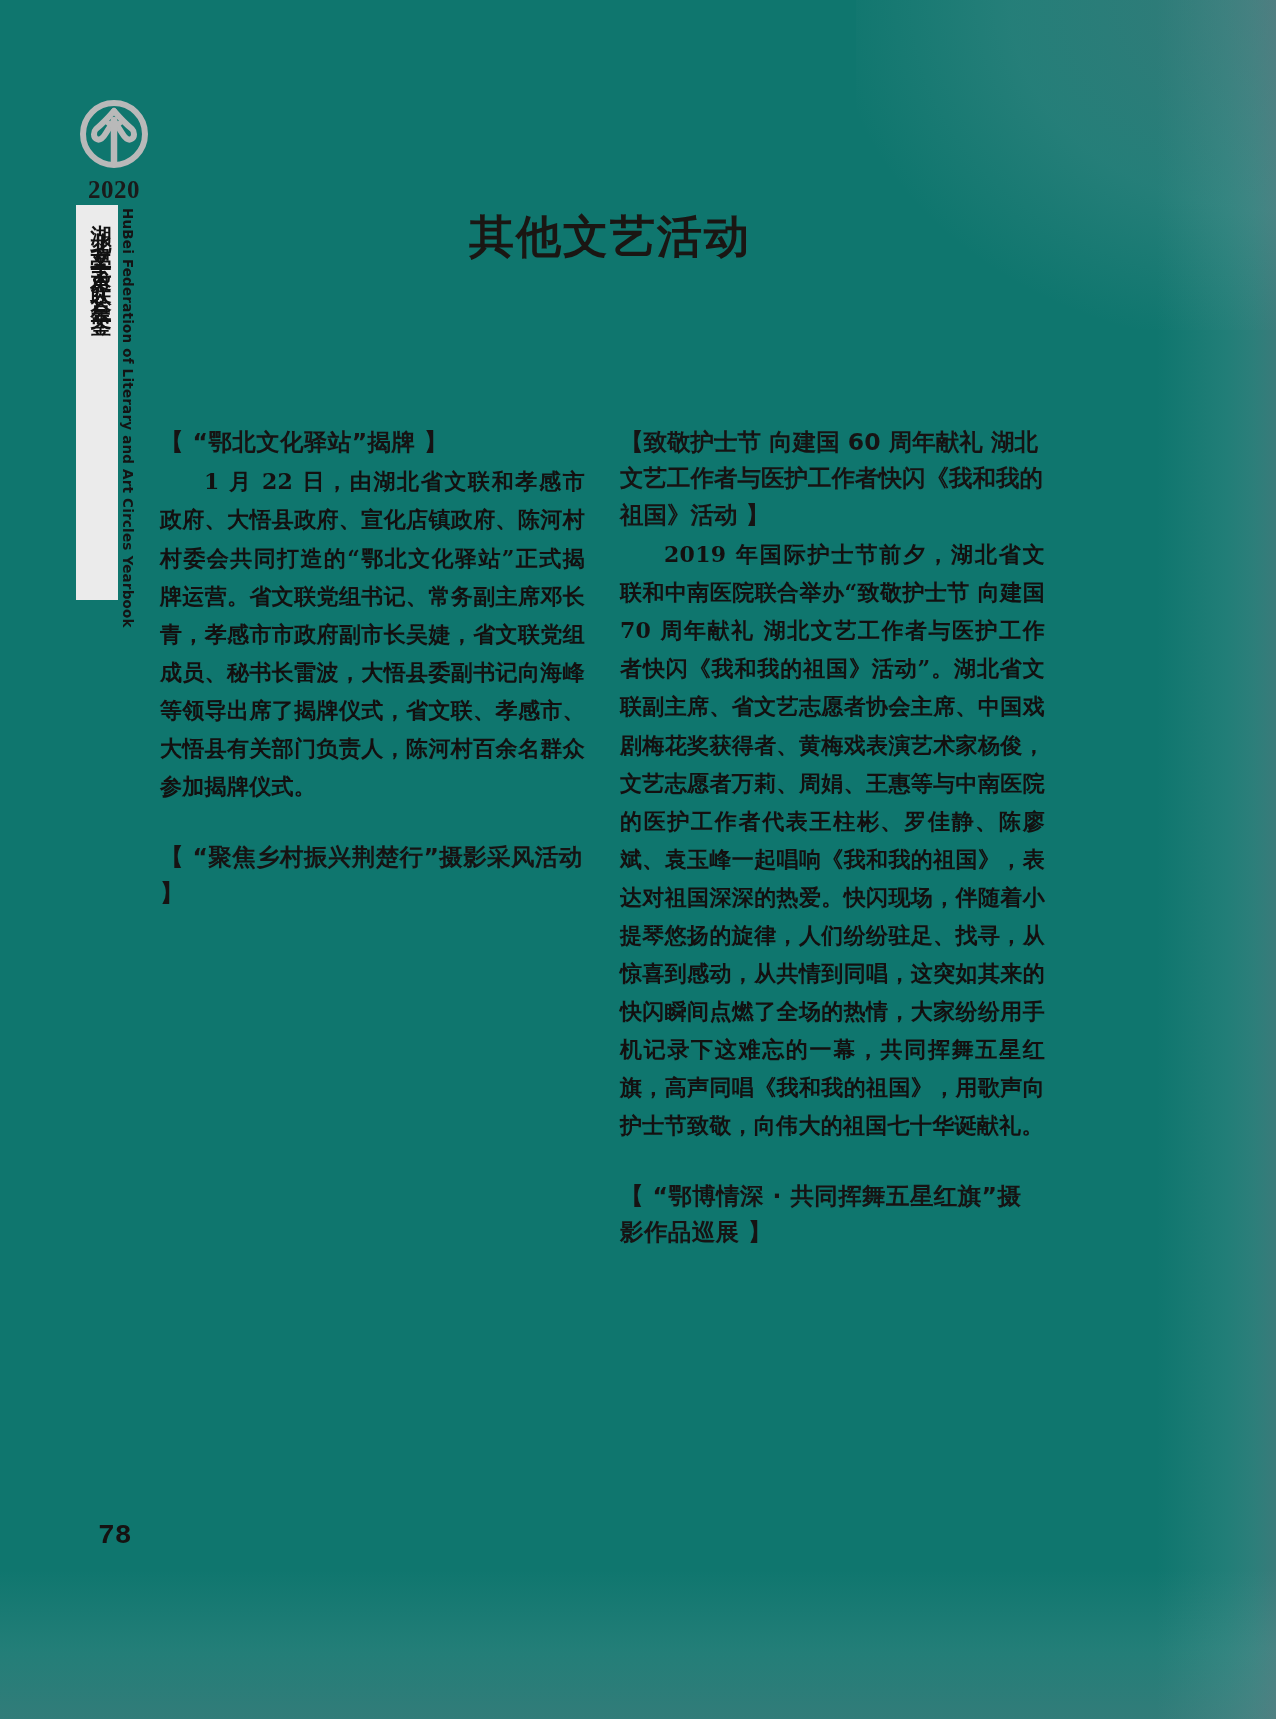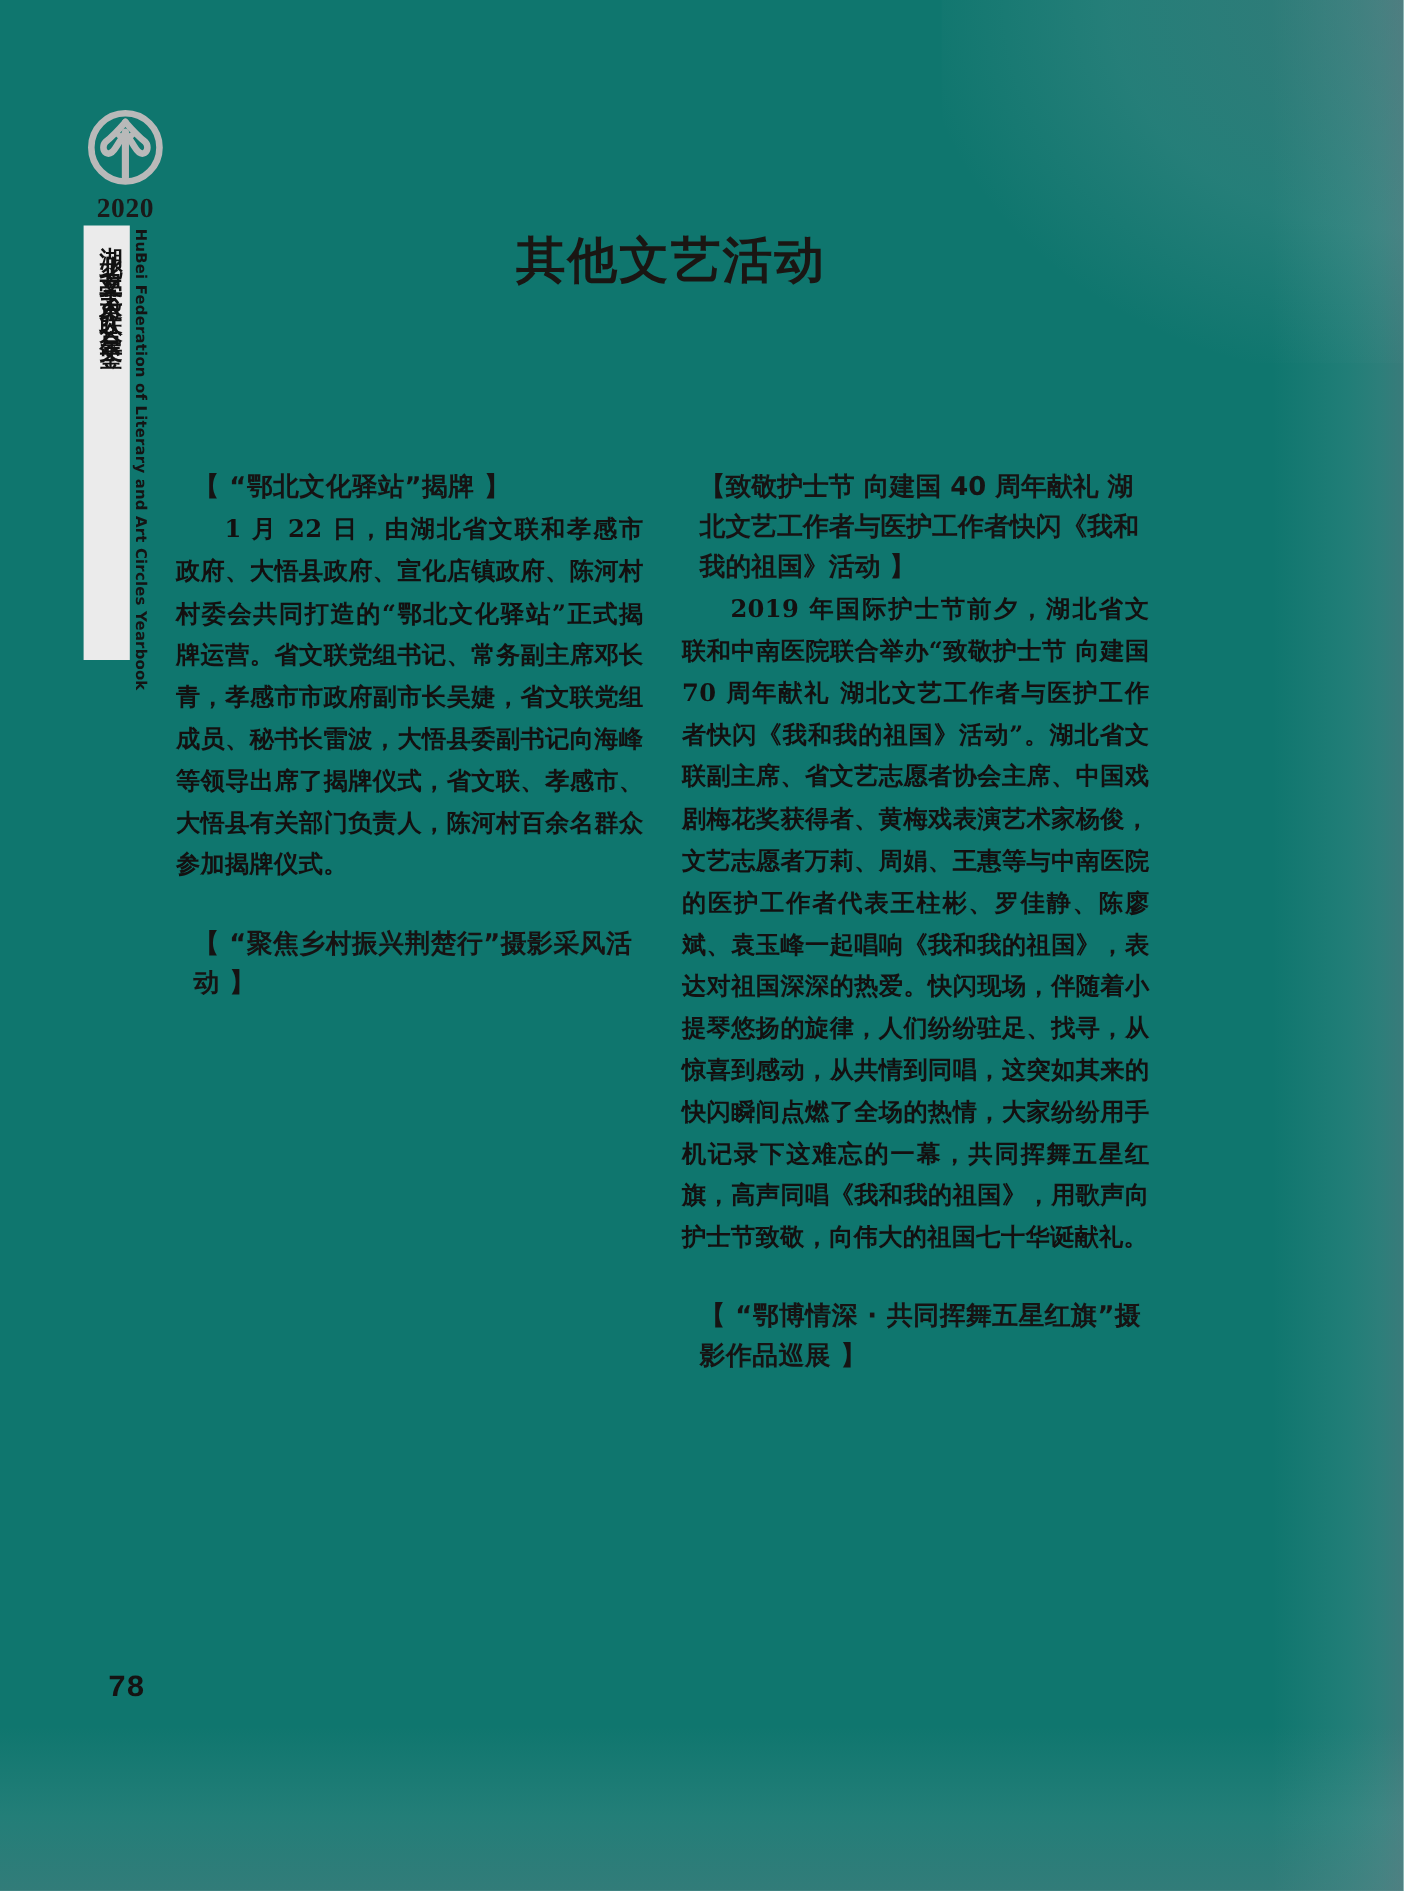--- a/index.html
+++ b/index.html
@@ -133,21 +133,21 @@
   }
   .col-left  { left: 160px; }
   .col-right { left: 620px; }
 
   .sec-title {
     font-family: "DejaVu Sans", sans-serif;
     font-weight: 700;
     font-size: 23.5px;
     line-height: 1.55;
     color: #161313;
-    margin: 0 0 2px 16px;
+    margin: 0 0 2px 0;
     letter-spacing: 0.4px;
   }
   .sec-title.tight { letter-spacing: 0px; }
 
   .body-p {
     font-family: "DejaVu Serif", serif;
     font-weight: 700;
     font-size: 22px;
     line-height: 1.73;
     color: #131010;
@@ -195,21 +195,21 @@
   <div class="page-title">其他文艺活动</div>
 
   <div class="col col-left">
     <h2 class="sec-title">【 “鄂北文化驿站”揭牌 】</h2>
     <p class="body-p">1 月 22 日，由湖北省文联和孝感市政府、大悟县政府、宣化店镇政府、陈河村村委会共同打造的“鄂北文化驿站”正式揭牌运营。省文联党组书记、常务副主席邓长青，孝感市市政府副市长吴婕，省文联党组成员、秘书长雷波，大悟县委副书记向海峰等领导出席了揭牌仪式，省文联、孝感市、大悟县有关部门负责人，陈河村百余名群众参加揭牌仪式。</p>
     <div class="gap-md"></div>
     <h2 class="sec-title">【 “聚焦乡村振兴荆楚行”摄影采风活动 】</h2>
   </div>
 
   <div class="col col-right">
-    <h2 class="sec-title tight">【致敬护士节 向建国 40 周年献礼 湖北文艺工作者与医护工作者快闪《我和我的祖国》活动 】</h2>
+    <h2 class="sec-title tight">【致敬护士节 向建国 60 周年献礼 湖北文艺工作者与医护工作者快闪《我和我的祖国》活动 】</h2>
     <p class="body-p">2019 年国际护士节前夕，湖北省文联和中南医院联合举办“致敬护士节 向建国 70 周年献礼 湖北文艺工作者与医护工作者快闪《我和我的祖国》活动”。湖北省文联副主席、省文艺志愿者协会主席、中国戏剧梅花奖获得者、黄梅戏表演艺术家杨俊，文艺志愿者万莉、周娟、王惠等与中南医院的医护工作者代表王柱彬、罗佳静、陈廖斌、袁玉峰一起唱响《我和我的祖国》，表达对祖国深深的热爱。快闪现场，伴随着小提琴悠扬的旋律，人们纷纷驻足、找寻，从惊喜到感动，从共情到同唱，这突如其来的快闪瞬间点燃了全场的热情，大家纷纷用手机记录下这难忘的一幕，共同挥舞五星红旗，高声同唱《我和我的祖国》，用歌声向护士节致敬，向伟大的祖国七十华诞献礼。</p>
     <div class="gap-md"></div>
     <h2 class="sec-title">【 “鄂博情深 · 共同挥舞五星红旗”摄影作品巡展 】</h2>
   </div>
 
   <div class="folio">78</div>
 
   <div class="edge-shade-right"></div>
   <div class="edge-shade-topright"></div>
   <div class="edge-shade-bottom"></div>

